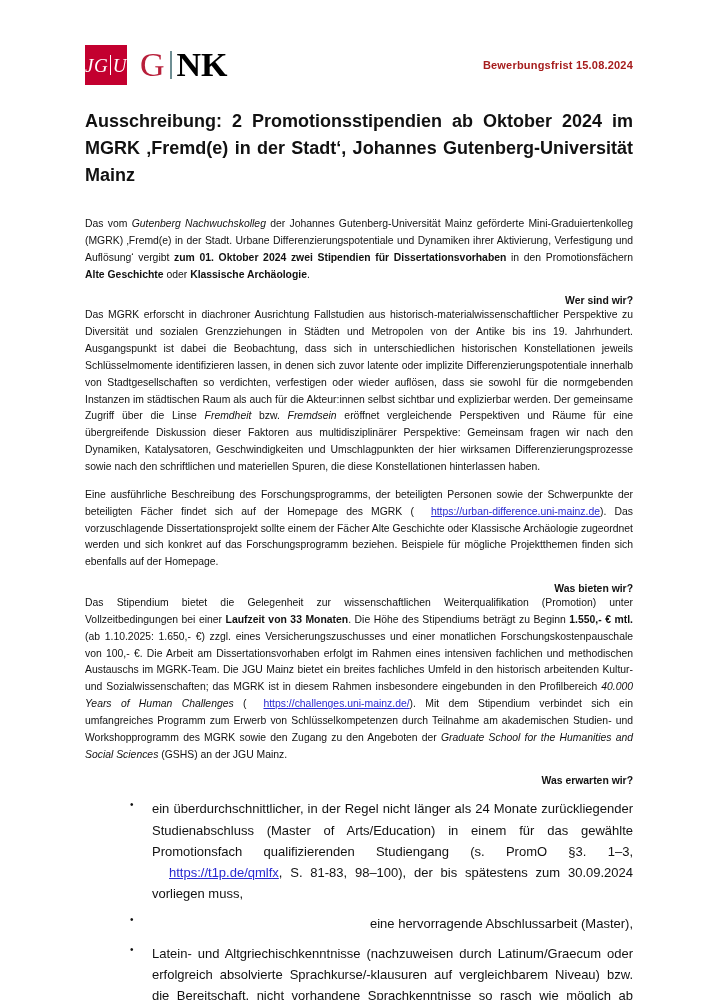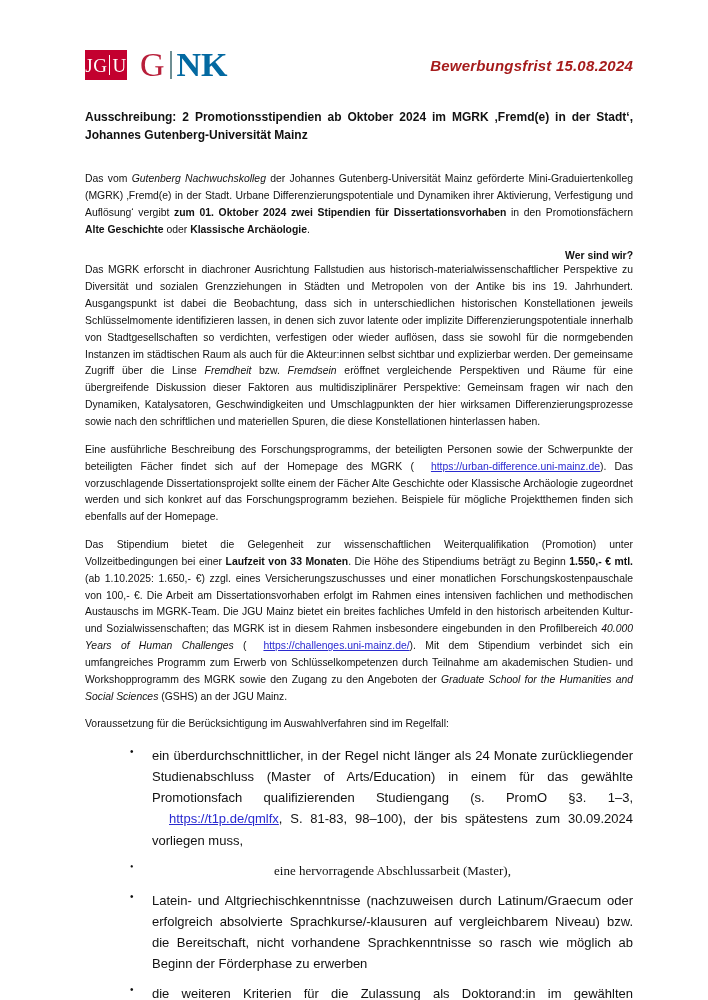--- a/index.html
+++ b/index.html
@@ -31,30 +31,31 @@
     padding-top: 44px;
     box-sizing: border-box;
   }
   .logo {
     display: flex;
     align-items: center;
     gap: 13px;
   }
   .logo-mark {
     width: 42px;
-    height: 30px;
+    height: 40px;
     background: #c3002f;
     color: #ffffff;
     display: flex;
     align-items: center;
     justify-content: center;
     font-family: "Liberation Serif", serif;
     font-size: 19px;
     letter-spacing: 0.5px;
     line-height: 1;
+    font-style: italic;
   }
   .logo-mark .bar {
     display: inline-block;
     width: 1px;
     height: 20px;
     background: #ffffff;
     margin: 0 2px;
     vertical-align: -3px;
   }
   .logo-word {
@@ -66,32 +67,31 @@
     align-items: center;
   }
   .logo-word .g { color: #b81f3a; font-weight: 400; }
   .logo-word .sep {
     display: inline-block;
     width: 2px;
     height: 28px;
     background: #6e8e93;
     margin: 0 5px;
   }
-  .logo-word .nk { color: #0369a1; font-weight: 700; }
+  .logo-word .nk { color: #000000; font-weight: 700; }
   .deadline {
-    font-size: 15px;
+    font-size: 11px;
     font-weight: bold;
-    font-style: italic;
     color: #a61c1c;
     white-space: nowrap;
     letter-spacing: 0.2px;
   }
   
   .doc-title {
-    font-size: 12px;
+    font-size: 18px;
     line-height: 1.5;
     text-align: justify;
     margin: 22px 0 0 0;
     color: #111;
   }
   .doc-title .l2 { text-align: left; }
   
   .para {
     font-size: 10.4px;
     line-height: 1.62;
@@ -131,21 +131,21 @@
     color: #111;
   }
   ul.bullets li:before {
     content: "\2022";
     position: absolute;
     left: 0;
     top: -1px;
     font-size: 10px;
     color: #111;
   }
-  ul.bullets li.no-justify { text-align: center; font-family: Liberation Serif, serif; }
+  ul.bullets li.no-justify { text-align: right; }
 </style>
 </head>
 <body>
 
 <div class="page">
 
   <div class="header">
 
     <div class="logo">
       <div class="logo-mark">
@@ -168,23 +168,24 @@
     <span class="l2">‚Fremd(e) in der Stadt‘, Johannes Gutenberg-Universität Mainz</span>
   </h1>
 
   <p class="para first-para"><span>Das vom </span><i>Gutenberg Nachwuchskolleg</i><span> der Johannes Gutenberg-Universität Mainz geförderte Mini-Graduiertenkolleg (MGRK) ‚Fremd(e) in der Stadt. Urbane Differenzierungspotentiale und Dynamiken ihrer Aktivierung, Verfestigung und Auflösung‘ vergibt </span><b>zum 01. Oktober 2024 zwei Stipendien für Dissertationsvorhaben</b><span> in den Promotionsfächern </span><b>Alte Geschichte</b><span> oder </span><b>Klassische Archäologie</b><span>.</span></p>
 
   <div class="section-head">Wer sind wir?</div>
   <p class="para"><span>Das MGRK erforscht in diachroner Ausrichtung Fallstudien aus historisch-materialwissenschaftlicher Perspektive zu Diversität und sozialen Grenzziehungen in Städten und Metropolen von der Antike bis ins 19. Jahrhundert. Ausgangspunkt ist dabei die Beobachtung, dass sich in unterschiedlichen historischen Konstellationen jeweils Schlüsselmomente identifizieren lassen, in denen sich zuvor latente oder implizite Differenzierungspotentiale innerhalb von Stadtgesellschaften so verdichten, verfestigen oder wieder auflösen, dass sie sowohl für die normgebenden Instanzen im städtischen Raum als auch für die Akteur:innen selbst sichtbar und explizierbar werden. Der gemeinsame Zugriff über die Linse </span><i>Fremdheit</i><span> bzw. </span><i>Fremdsein</i><span> eröffnet vergleichende Perspektiven und Räume für eine übergreifende Diskussion dieser Faktoren aus multidisziplinärer Perspektive: Gemeinsam fragen wir nach den Dynamiken, Katalysatoren, Geschwindigkeiten und Umschlagpunkten der hier wirksamen Differenzierungsprozesse sowie nach den schriftlichen und materiellen Spuren, die diese Konstellationen hinterlassen haben.</span></p>
 
   <p class="para"><span>Eine ausführliche Beschreibung des Forschungsprogramms, der beteiligten Personen sowie der Schwerpunkte der beteiligten Fächer findet sich auf der Homepage des MGRK (</span><a class="link" href="#">https://urban-difference.uni-mainz.de</a><span>). Das vorzuschlagende Dissertationsprojekt sollte einem der Fächer Alte Geschichte oder Klassische Archäologie zugeordnet werden und sich konkret auf das Forschungsprogramm beziehen. Beispiele für mögliche Projektthemen finden sich ebenfalls auf der Homepage.</span></p>
 
+  <div class="section-head">Was bieten wir?</div>
   <p class="para"><span>Das Stipendium bietet die Gelegenheit zur wissenschaftlichen Weiterqualifikation (Promotion) unter Vollzeitbedingungen bei einer </span><b>Laufzeit von 33 Monaten</b><span>. Die Höhe des Stipendiums beträgt zu Beginn </span><b>1.550,- € mtl.</b><span> (ab 1.10.2025: 1.650,- €) zzgl. eines Versicherungszuschusses und einer monatlichen Forschungskostenpauschale von 100,- €. Die Arbeit am Dissertationsvorhaben erfolgt im Rahmen eines intensiven fachlichen und methodischen Austauschs im MGRK-Team. Die JGU Mainz bietet ein breites fachliches Umfeld in den historisch arbeitenden Kultur- und Sozialwissenschaften; das MGRK ist in diesem Rahmen insbesondere eingebunden in den Profilbereich </span><i>40.000 Years of Human Challenges</i><span> (</span><a class="link" href="#">https://challenges.uni-mainz.de/</a><span>). Mit dem Stipendium verbindet sich ein umfangreiches Programm zum Erwerb von Schlüsselkompetenzen durch Teilnahme am akademischen Studien- und Workshopprogramm des MGRK sowie den Zugang zu den Angeboten der </span><i>Graduate School for the Humanities and Social Sciences</i><span> (GSHS) an der JGU Mainz.</span></p>
 
-  <p class="para tight">Voraussetzung für die Berücksichtigung im Auswahlverfahren sind im Regelfall:</p>
+  <div class="section-head">Was erwarten wir?</div>
 
   <ul class="bullets">
     <li><span>ein überdurchschnittlicher, in der Regel nicht länger als 24 Monate zurückliegender Studienabschluss (Master of Arts/Education) in einem für das gewählte Promotionsfach qualifizierenden Studiengang (s. PromO §3. 1–3, </span><a class="link" href="#">https://t1p.de/qmlfx</a><span>, S. 81-83, 98–100), der bis spätestens zum 30.09.2024 vorliegen muss,</span></li>
     <li class="no-justify"><span>eine hervorragende Abschlussarbeit (Master),</span></li>
     <li><span>Latein- und Altgriechischkenntnisse (nachzuweisen durch Latinum/Graecum oder erfolgreich absolvierte Sprachkurse/-klausuren auf vergleichbarem Niveau) bzw. die Bereitschaft, nicht vorhandene Sprachkenntnisse so rasch wie möglich ab Beginn der Förderphase zu erwerben</span></li>
     <li><span>die weiteren Kriterien für die Zulassung als Doktorand:in im gewählten Promotionsfach (s. Anhänge der PromO).</span></li>
   </ul>
 
 </div>
 

